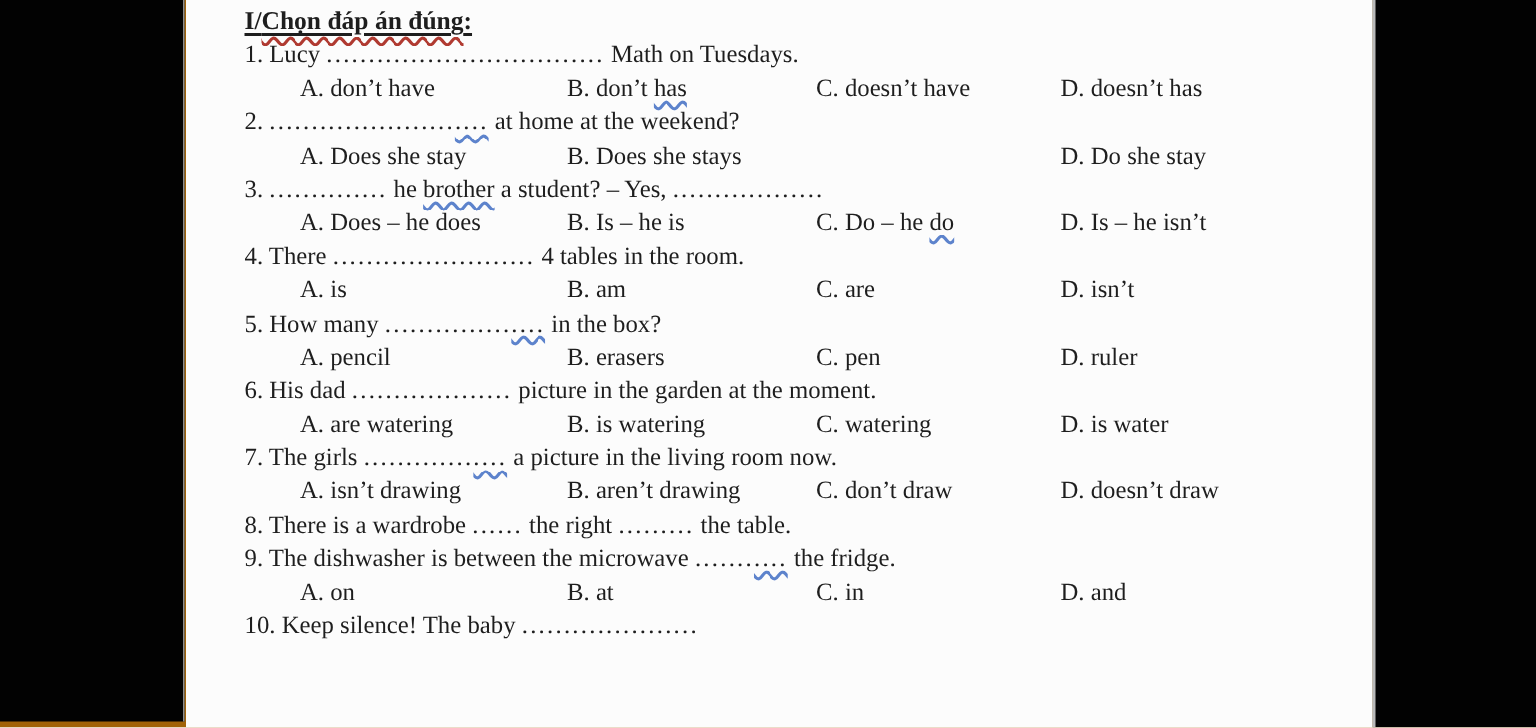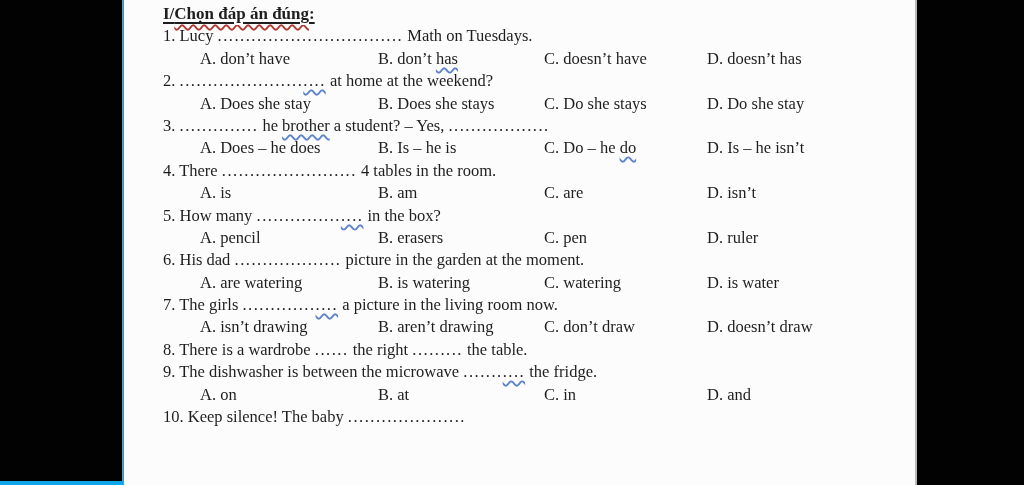--- a/index.html
+++ b/index.html
@@ -1,17 +1,17 @@
 <!DOCTYPE html>
 <html style="--bar-black: #020202; --paper: #fcfcfc; --ink: #1e1e1e; --squiggle-red: #b03a31; --squiggle-blue: #5d83cc;"><head>
 <meta charset="utf-8">
 <style>
   html,body{margin:0;padding:0;background:#ffffff;}
   .stage{
-    position:relative;width:1024px;height:485px;overflow:hidden;background:#0ea5e9;
+    position:relative;width:1024px;height:485px;overflow:hidden;background:#a16207;
     font-family:"Liberation Serif","DejaVu Serif",serif;
   }
   .bar-left{
     position:absolute;left:0;top:0;width:123px;height:481px;
     background:var(--bar-black,#030303);
     border-right:1px solid #8f8f8f;box-sizing:border-box;
   }
   .bar-right{
     position:absolute;left:915px;top:0;width:109px;height:485px;
     background:var(--bar-black,#000000);
@@ -65,21 +65,20 @@
         <div class="line options">
           <span class="opt optA"><span>A. don’t have</span></span>
           <span class="opt optB"><span>B. don’t </span><span class="sq-blue">has</span></span>
           <span class="opt optC"><span>C. doesn’t have</span></span>
           <span class="opt optD"><span>D. doesn’t has</span></span>
         </div>
         <div class="line prompt"><span>2. </span><span class="dots">......................</span><span class="dots sq-blue">....</span><span> at home at the weekend?</span></div>
         <div class="line options">
           <span class="opt optA"><span>A. Does she stay</span></span>
           <span class="opt optB"><span>B. Does she stays</span></span>
-          <span class="opt optC"><span>C. Do she stays</span></span>
           <span class="opt optD"><span>D. Do she stay</span></span>
         </div>
         <div class="line prompt"><span>3. </span><span class="dots">..............</span><span> he </span><span class="sq-blue">brother</span><span> a student? – Yes, </span><span class="dots">..................</span></div>
         <div class="line options">
           <span class="opt optA"><span>A. Does – he does</span></span>
           <span class="opt optB"><span>B. Is – he is</span></span>
           <span class="opt optC"><span>C. Do – he </span><span class="sq-blue">do</span></span>
           <span class="opt optD"><span>D. Is – he isn’t</span></span>
         </div>
         <div class="line prompt"><span>4. There </span><span class="dots">........................</span><span> 4 tables in the room.</span></div>

